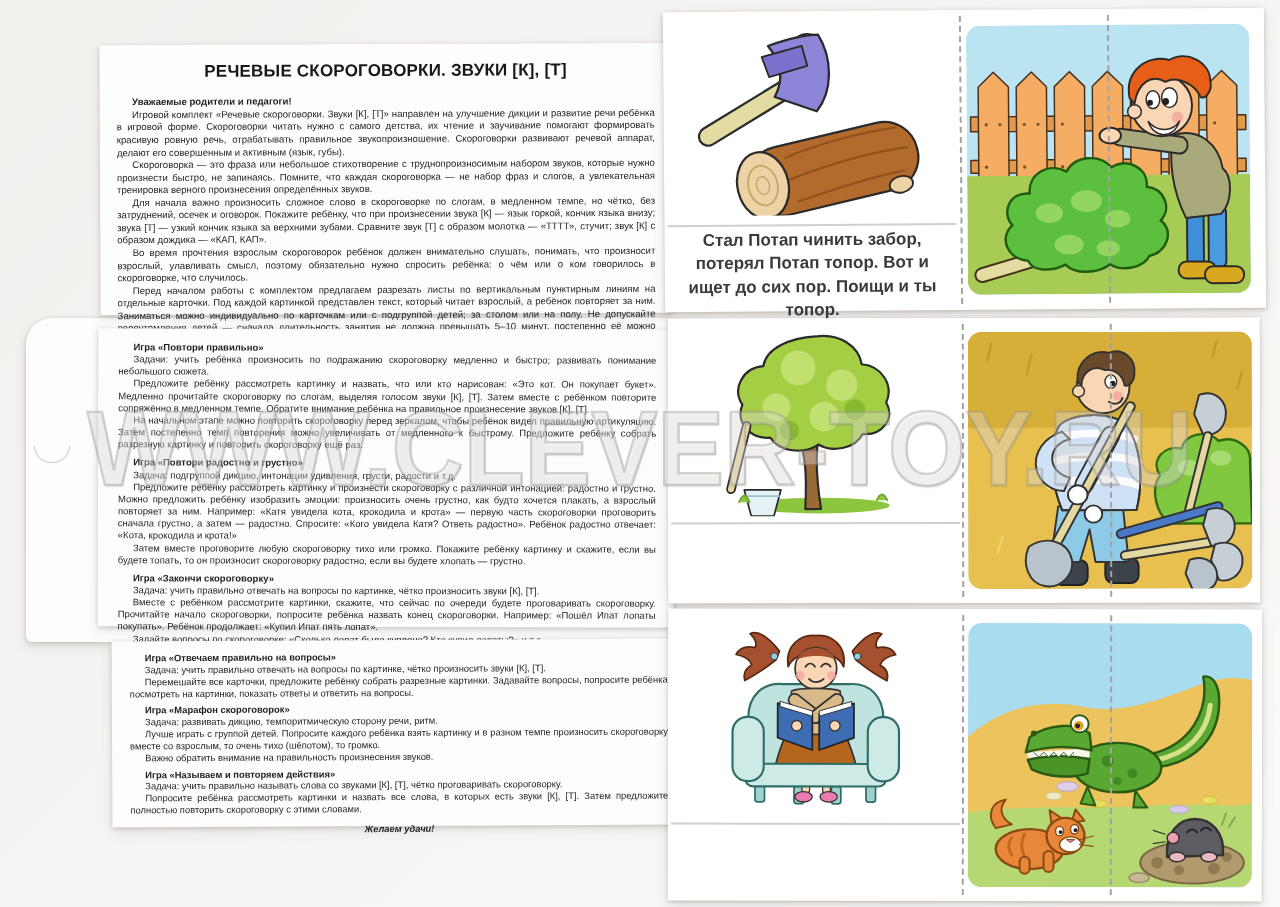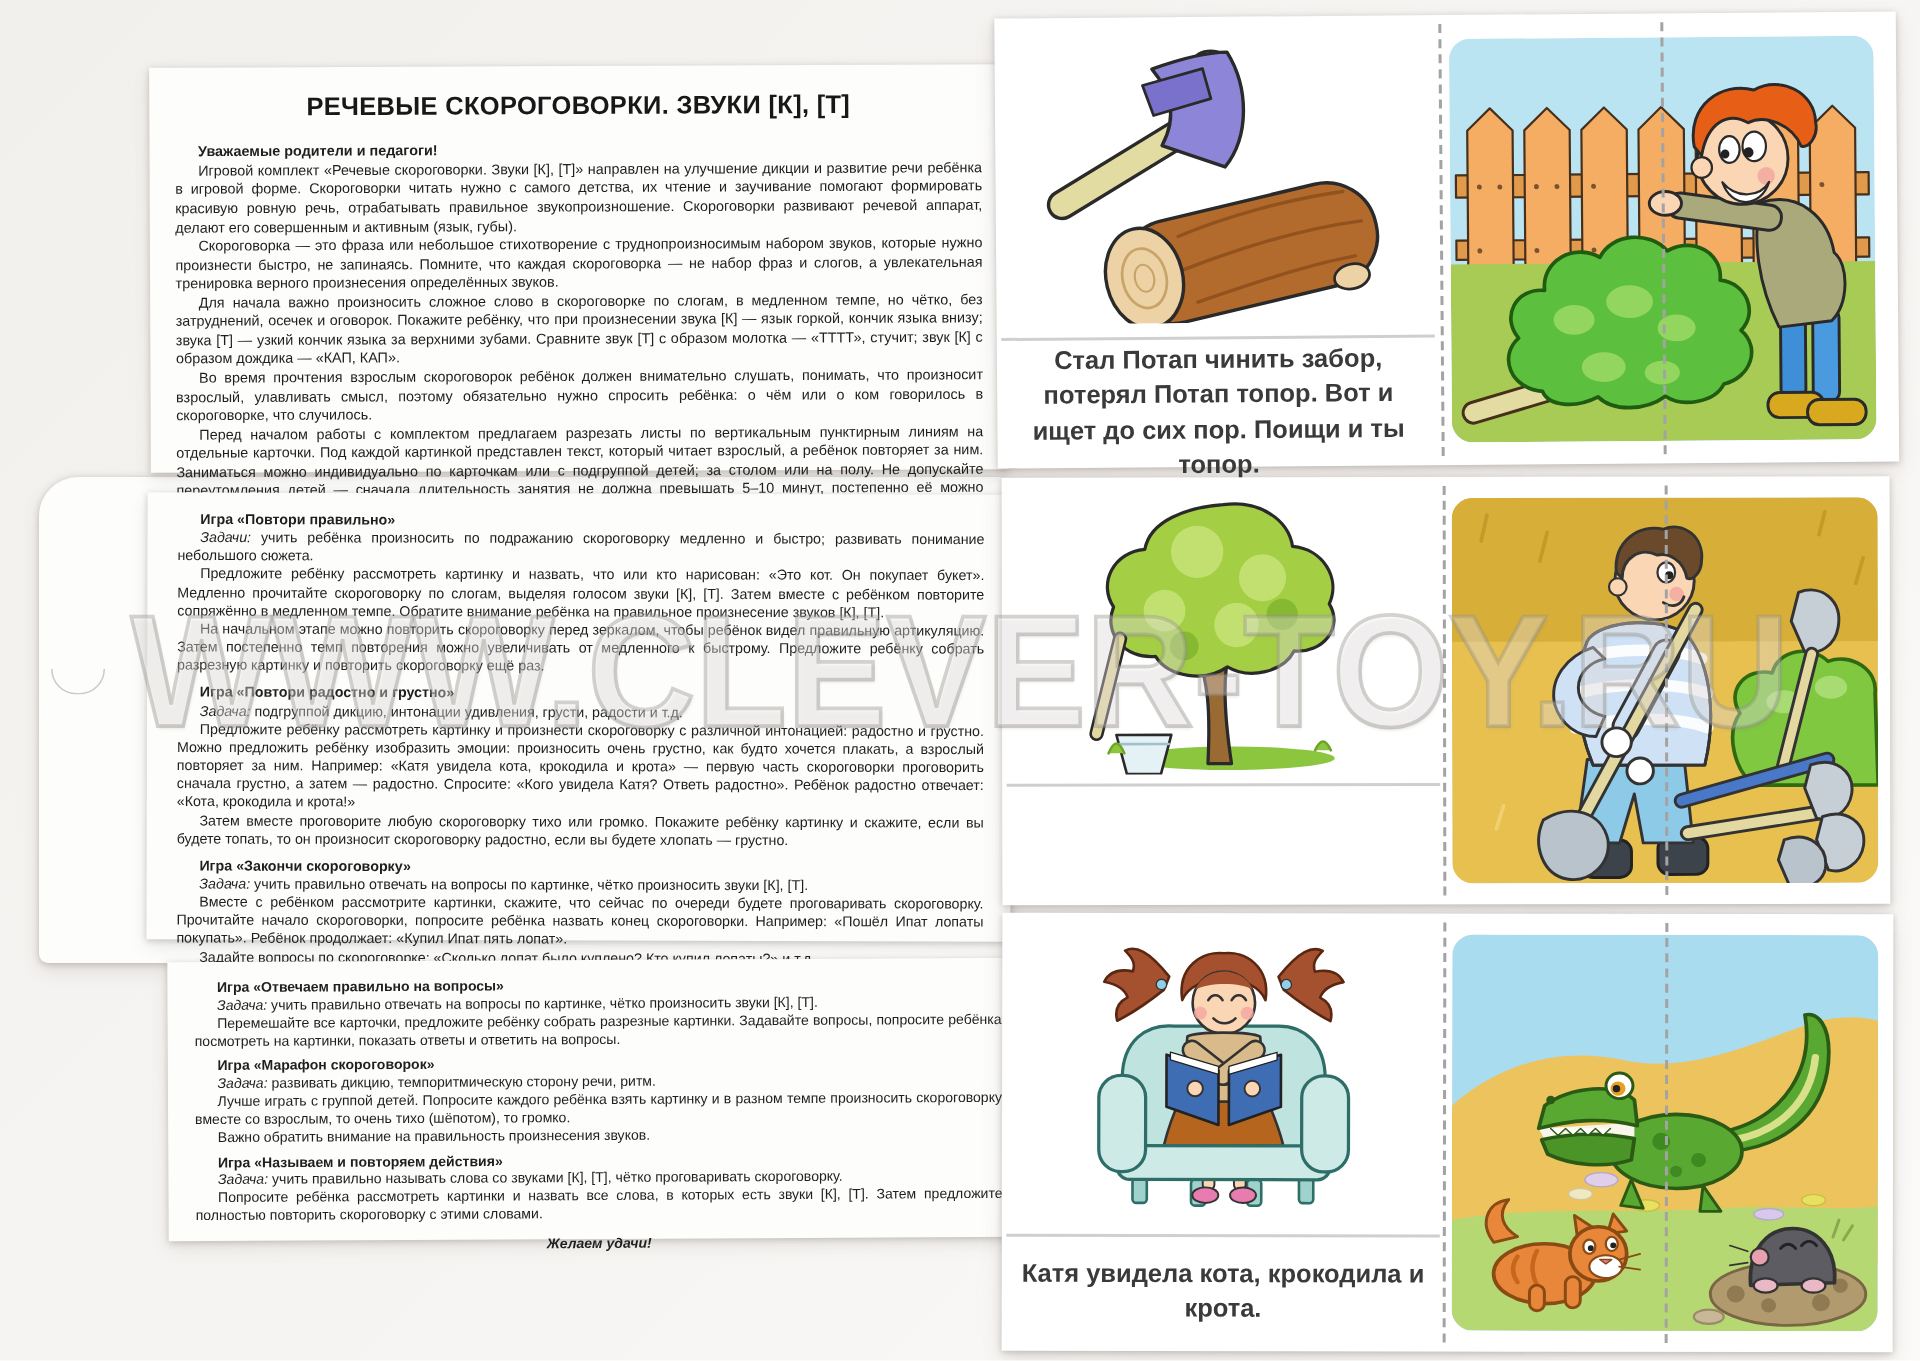--- a/index.html
+++ b/index.html
@@ -22,21 +22,21 @@
   
   .sheet { z-index:2; text-align:justify; }
   .sheet1 { left:100px; top:44px; width:572px; height:270px; transform:rotate(-.25deg); padding:8px 17px 6px 17px; font-size:9.6px; line-height:1.31; }
   .sheet2 { left:98px; top:329px; width:576px; height:298px; transform:rotate(.15deg); padding:7px 18px 4px 20px; font-size:9.5px; line-height:1.28; }
   .sheet3 { left:112px; top:640px; width:572px; height:186px; transform:rotate(-.3deg); padding:6px 16px 4px 18px; font-size:9.4px; line-height:1.26; }
   .sheet-title { text-align:center; font-size:17px; font-weight:bold; color:#181818; margin:8px 0 13px; letter-spacing:.2px; }
   .p { text-indent:1.6em; }
   .salut { font-weight:bold; text-indent:1.6em; }
   .g-title { font-weight:bold; text-indent:1.6em; margin-top:6px; }
   .sheet3 .g-title { margin-top:5px; }
-  .tl { font-style:italic; }
+  .tl { }
   .closing { text-align:center; font-style:italic; font-weight:bold; margin-top:8px; }
   
   .card { position:absolute; background:#fff; z-index:2;
     box-shadow: 0 1px 4px rgba(90,80,70,.3), 0 6px 14px rgba(90,80,70,.14); }
   .card1 { left:664px; top:10px;  width:601px; height:300px; transform:rotate(-.45deg); }
   .card2 { left:668px; top:318px; width:592px; height:285px; transform:rotate(-.1deg); }
   .card3 { left:668px; top:609px; width:594px; height:292px; transform:rotate(.1deg); }
   .seg-left { position:absolute; left:0; top:0; width:295px; height:100%; display:flex; flex-direction:column; }
   .illus { display:flex; align-items:center; justify-content:center; }
   .card1 .illus { height:220px; } .card2 .illus { height:204px; } .card3 .illus { height:214px; }
@@ -325,21 +325,20 @@
             <circle cx="118" cy="128" r="6" fill="#fbd6b4" stroke="#333" stroke-width="1.5"></circle>
             <circle cx="162" cy="128" r="6" fill="#fbd6b4" stroke="#333" stroke-width="1.5"></circle>
           </g>
         </g>
         <rect x="58" y="172" width="164" height="26" rx="10" fill="#cdeae7" stroke="#2f6e68" stroke-width="2.5"></rect>
         <rect x="44" y="118" width="36" height="74" rx="17" fill="#cdeae7" stroke="#2f6e68" stroke-width="2.5"></rect>
         <rect x="200" y="118" width="36" height="74" rx="17" fill="#cdeae7" stroke="#2f6e68" stroke-width="2.5"></rect>
       </svg>
     </div>
     <div class="divider"></div>
-    <div class="twister">Катя увидела кота, крокодила и крота.</div>
   </div>
   <div class="pic">
     <svg width="100%" height="100%" viewBox="0 0 285 278" preserveAspectRatio="none">
       <rect width="285" height="278" fill="#aadcf0"></rect>
       <path d="M0,120 C30,92 70,78 115,88 C160,98 205,74 240,62 C255,57 272,56 285,60 L285,230 L0,230 Z" fill="#edc35e"></path>
       <path d="M0,200 C60,190 120,196 180,192 C220,189 260,194 285,190 L285,278 L0,278 Z" fill="#b6d873"></path>
       <g>
         <ellipse cx="100" cy="172" rx="11" ry="5" fill="#e0cfe8" stroke="#b8a8c8"></ellipse>
         <ellipse cx="86" cy="182" rx="8" ry="4" fill="#f0e8c0" stroke="#d0c898"></ellipse>
         <ellipse cx="130" cy="190" rx="9" ry="4" fill="#e8e060" stroke="#c8c040"></ellipse>

